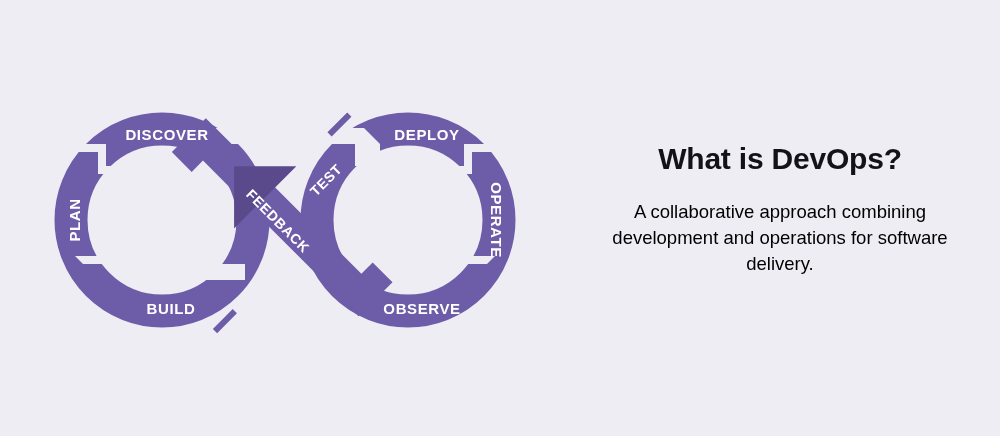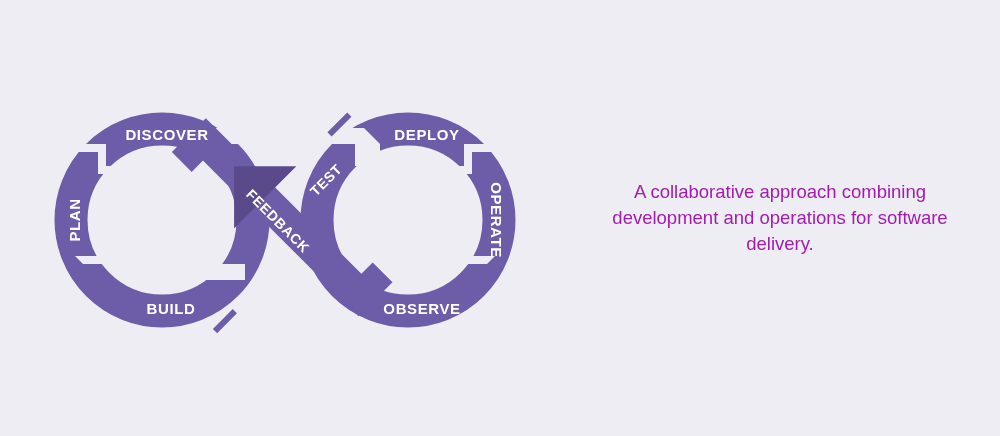--- a/index.html
+++ b/index.html
@@ -74,21 +74,21 @@
     line-height: 1.15;
     color: #121218;
     letter-spacing: -0.2px;
   }
   #page-description {
     margin: 16px;
     font-family: "Liberation Sans", sans-serif;
     font-weight: normal;
     font-size: 18.5px;
     line-height: 1.42;
-    color: #a21caf;
+    color: #000000;
     padding: 0 8px;
   }
 </style>
 </head>
 <body>
 
 <div id="page">
 
   <div id="diagram-panel">
 
@@ -196,17 +196,18 @@
         <text class="stage-label" x="0" y="5" text-anchor="middle">OPERATE</text>
       </g>
 
       <text class="stage-label" x="392" y="226" text-anchor="middle">OBSERVE</text>
 
     </svg>
   </div>
 
   <div id="text-panel">
     <div id="panel-inner">
+      <h1 id="page-title">What is DevOps?</h1>
       <p id="page-description">A collaborative approach combining development and operations for software delivery.</p>
     </div>
   </div>
 
 </div>
 
 </body></html>

